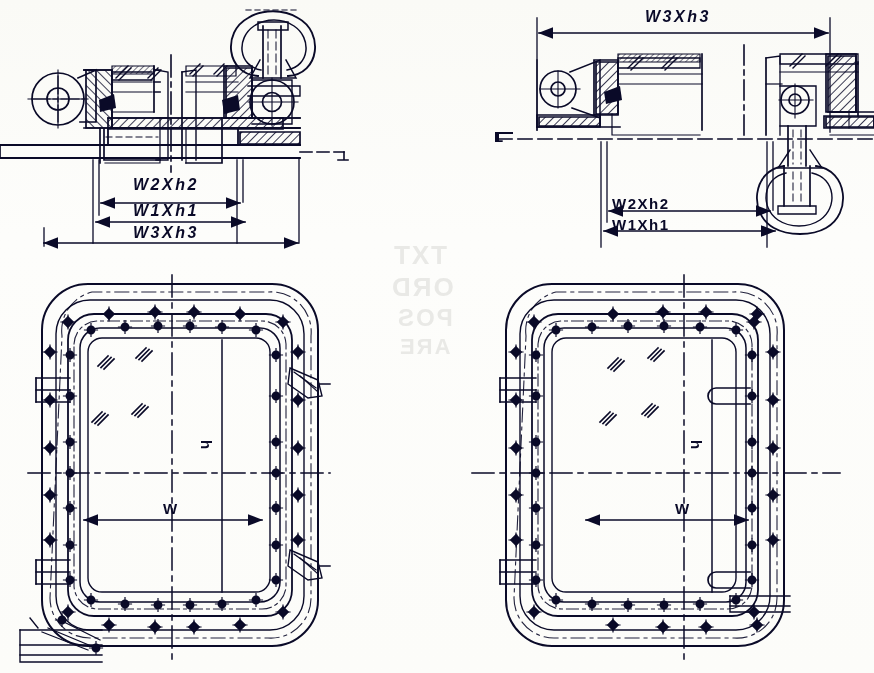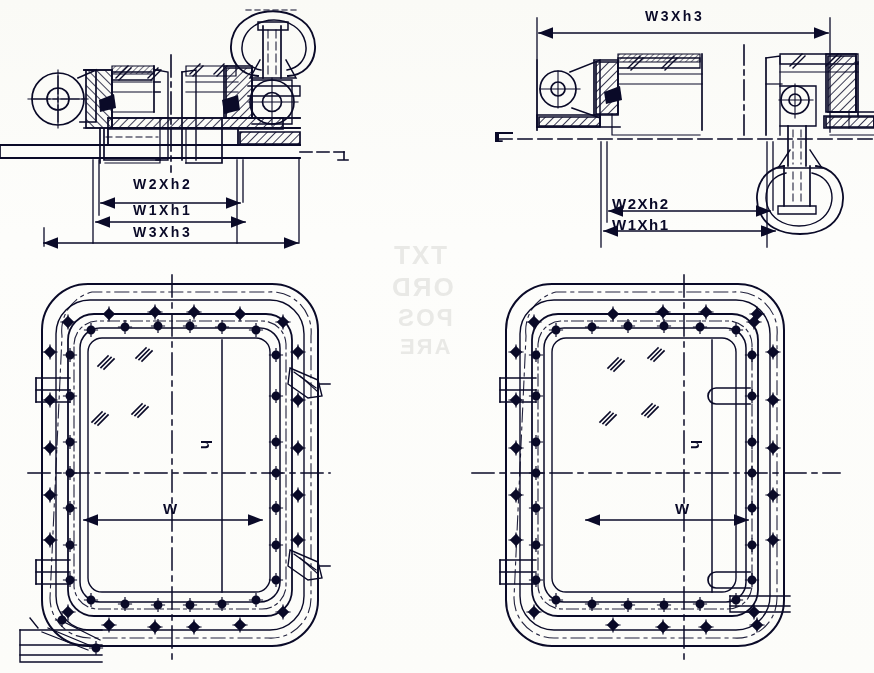--- a/index.html
+++ b/index.html
@@ -7,21 +7,21 @@
   body{font-family:"Liberation Sans",sans-serif;}
   #stage{position:relative;width:874px;height:673px;background:#fdfdfb;overflow:hidden;}
   .scanbg{position:absolute;inset:0;background:
       linear-gradient(180deg,rgba(250,250,246,1) 0%,rgba(253,253,251,1) 35%,rgba(252,252,249,1) 100%);
       pointer-events:none;}
   .ghost{position:absolute;color:#e9e9e6;font-weight:bold;letter-spacing:2px;
       user-select:none;pointer-events:none;}
   svg.draw{position:absolute;left:0;top:0;width:874px;height:673px;}
   .lbl{position:absolute;font-family:"Liberation Sans",sans-serif;font-weight:bold;
        color:#0a0a28;letter-spacing:1px;white-space:nowrap;}
-  .dim-lbl{font-size:14px;letter-spacing:2.5px;}
+  .dim-lbl{font-size:16px;letter-spacing:2.5px;font-style:italic;}
   .dim-lbl-sm{font-size:15px;letter-spacing:1.5px;}
   .axis-lbl{font-size:14px;font-weight:bold;}
   .rot{transform:rotate(90deg);transform-origin:left top;}
 </style>
 </head>
 <body>
 
 <div id="stage">
   <div class="scanbg"></div>
 

